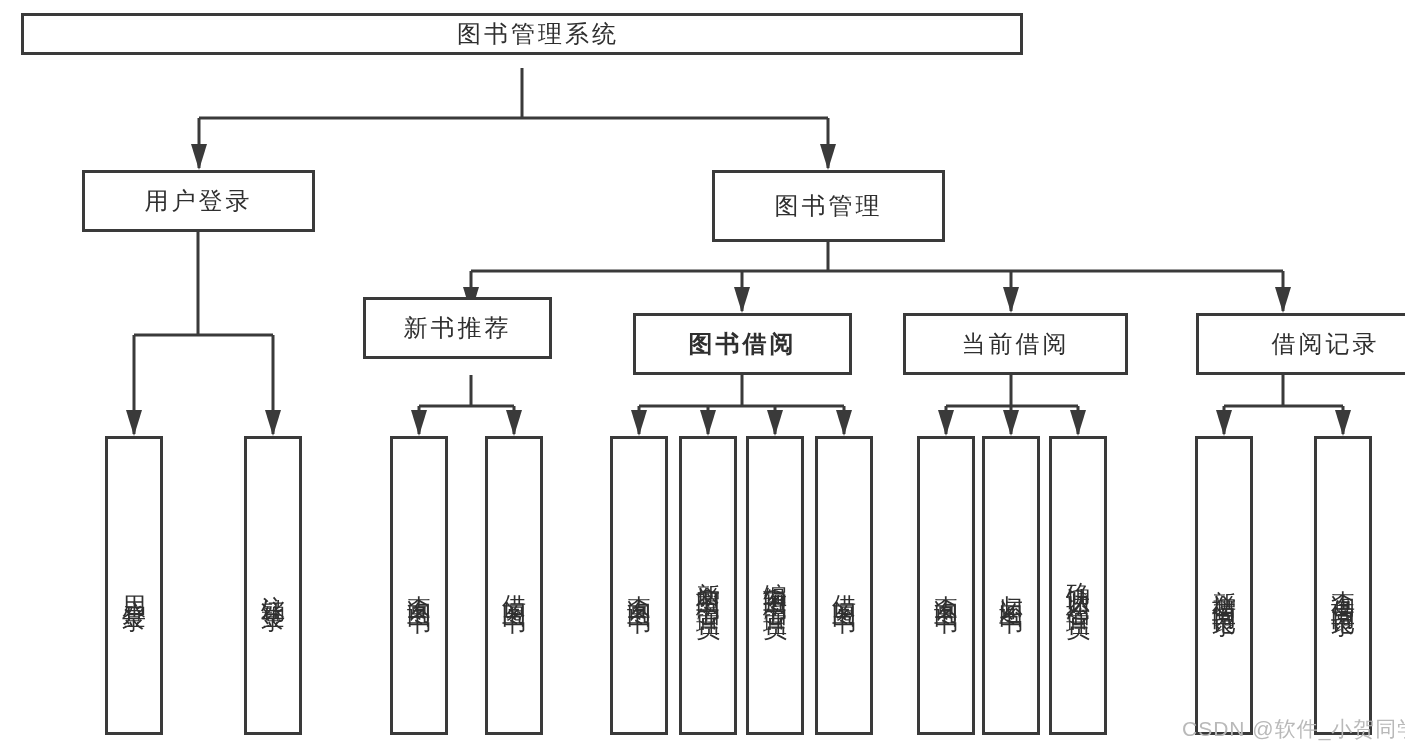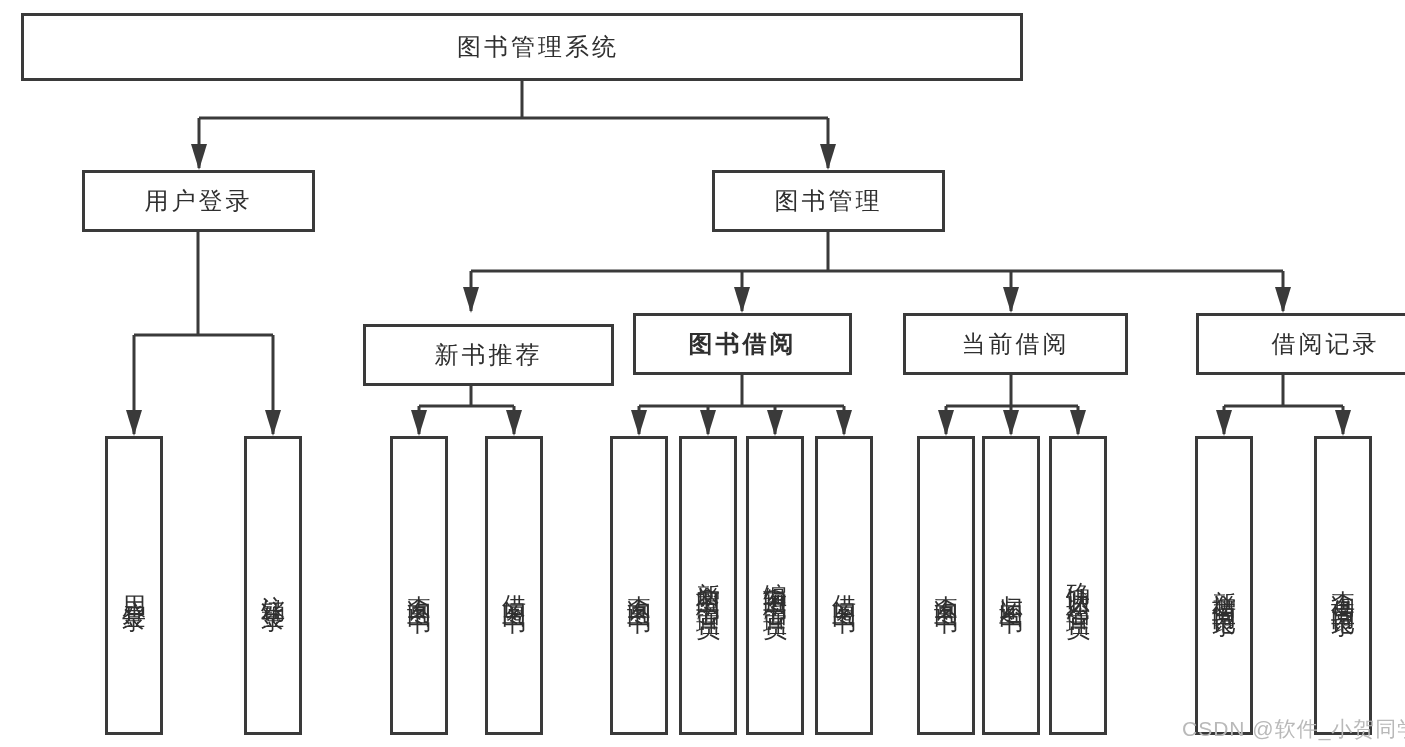--- a/index.html
+++ b/index.html
@@ -11,26 +11,26 @@
   .box{
     position:absolute;box-sizing:border-box;border:3px solid #3a3a3a;background:#fff;
     display:flex;align-items:center;justify-content:center;z-index:2;
   }
   .h-label{font-size:24px;letter-spacing:3px;white-space:nowrap;}
   .v-label{
     writing-mode:vertical-rl;text-orientation:mixed;
     font-size:24px;letter-spacing:5px;line-height:1;white-space:nowrap;
   }
   
-  #root{left:21px;top:13px;width:1002px;height:68px;padding-left:32px;}
+  #root{left:21px;top:13px;width:1002px;height:42px;padding-left:32px;}
   
   #l2-0{left:82px;top:170px;width:233px;height:62px;}
-  #l2-1{left:712px;top:170px;width:233px;height:62px;}
+  #l2-1{left:712px;top:170px;width:233px;height:72px;}
   
-  #l3-0{left:363px;top:324px;width:251px;height:62px;}
+  #l3-0{left:363px;top:297px;width:189px;height:62px;}
   #l3-1{left:633px;top:313px;width:219px;height:62px;font-weight:bold;}
   #l3-2{left:903px;top:313px;width:225px;height:62px;}
   #l3-3{left:1173px;top:313px;width:259px;height:62px;margin-left:23px;}
   
   .leaf{top:436px;width:58px;height:299px;}
   #lf-0{left:105px;}  #lf-1{left:244px;}  #lf-2{left:390px;}  #lf-3{left:485px;}
   #lf-4{left:610px;}  #lf-5{left:679px;}  #lf-6{left:746px;}  #lf-7{left:815px;}
   #lf-8{left:917px;}  #lf-9{left:982px;}  #lf-10{left:1049px;}
   #lf-11{left:1195px;} #lf-12{left:1314px;}
   

